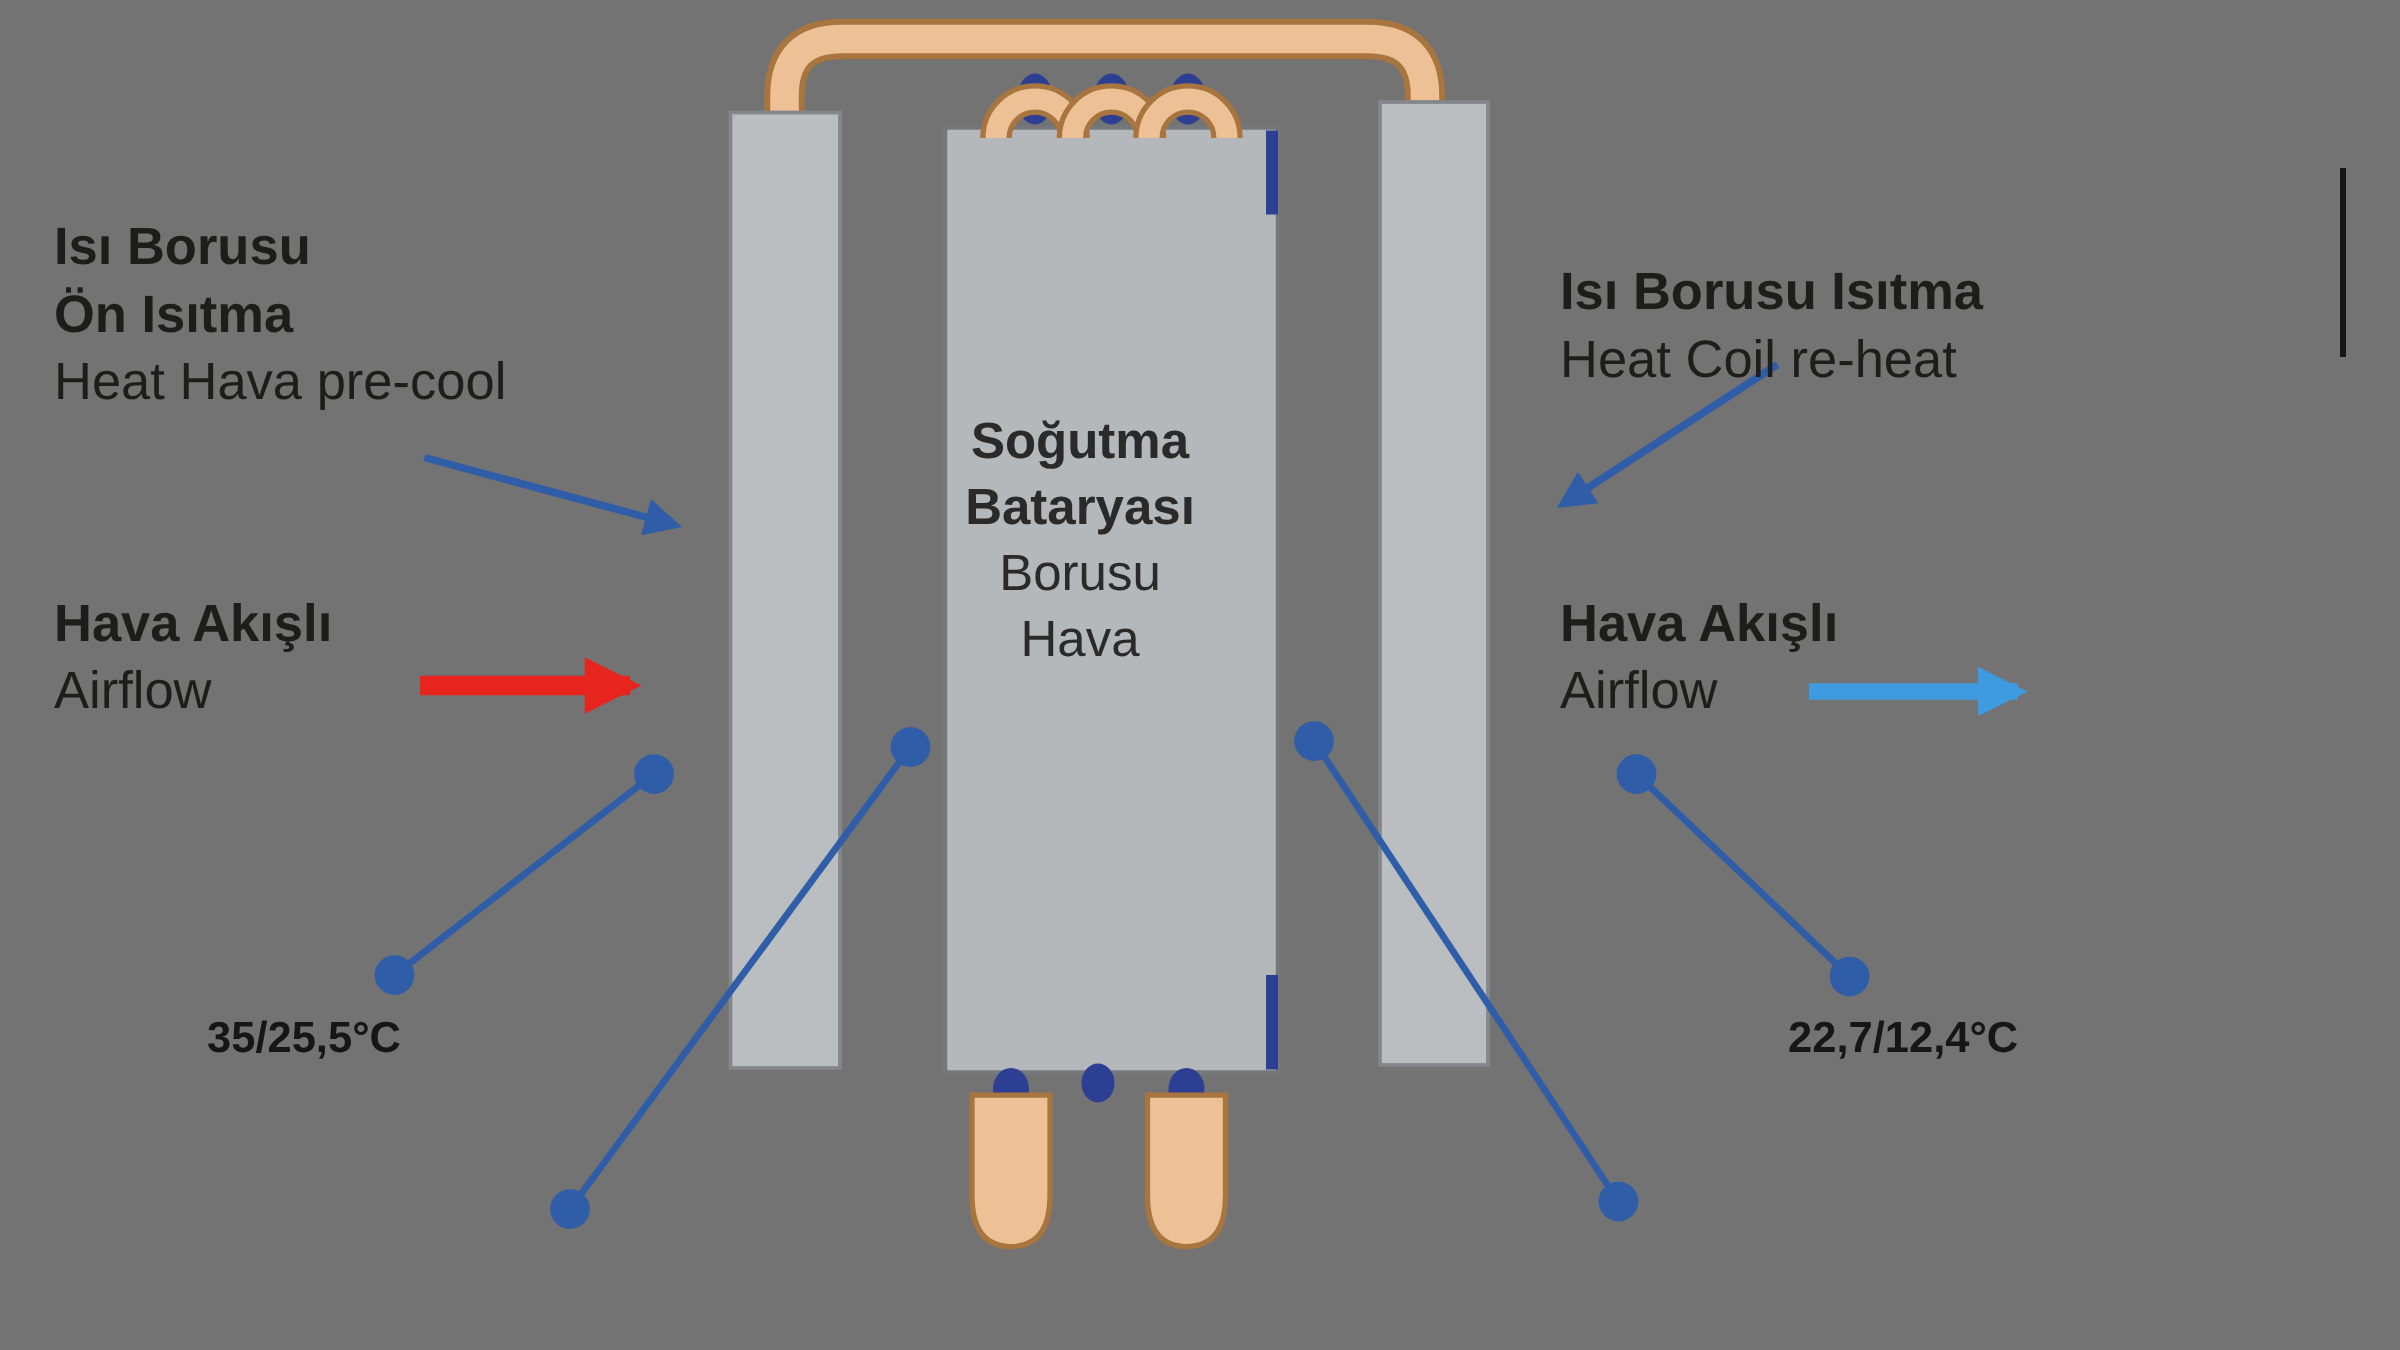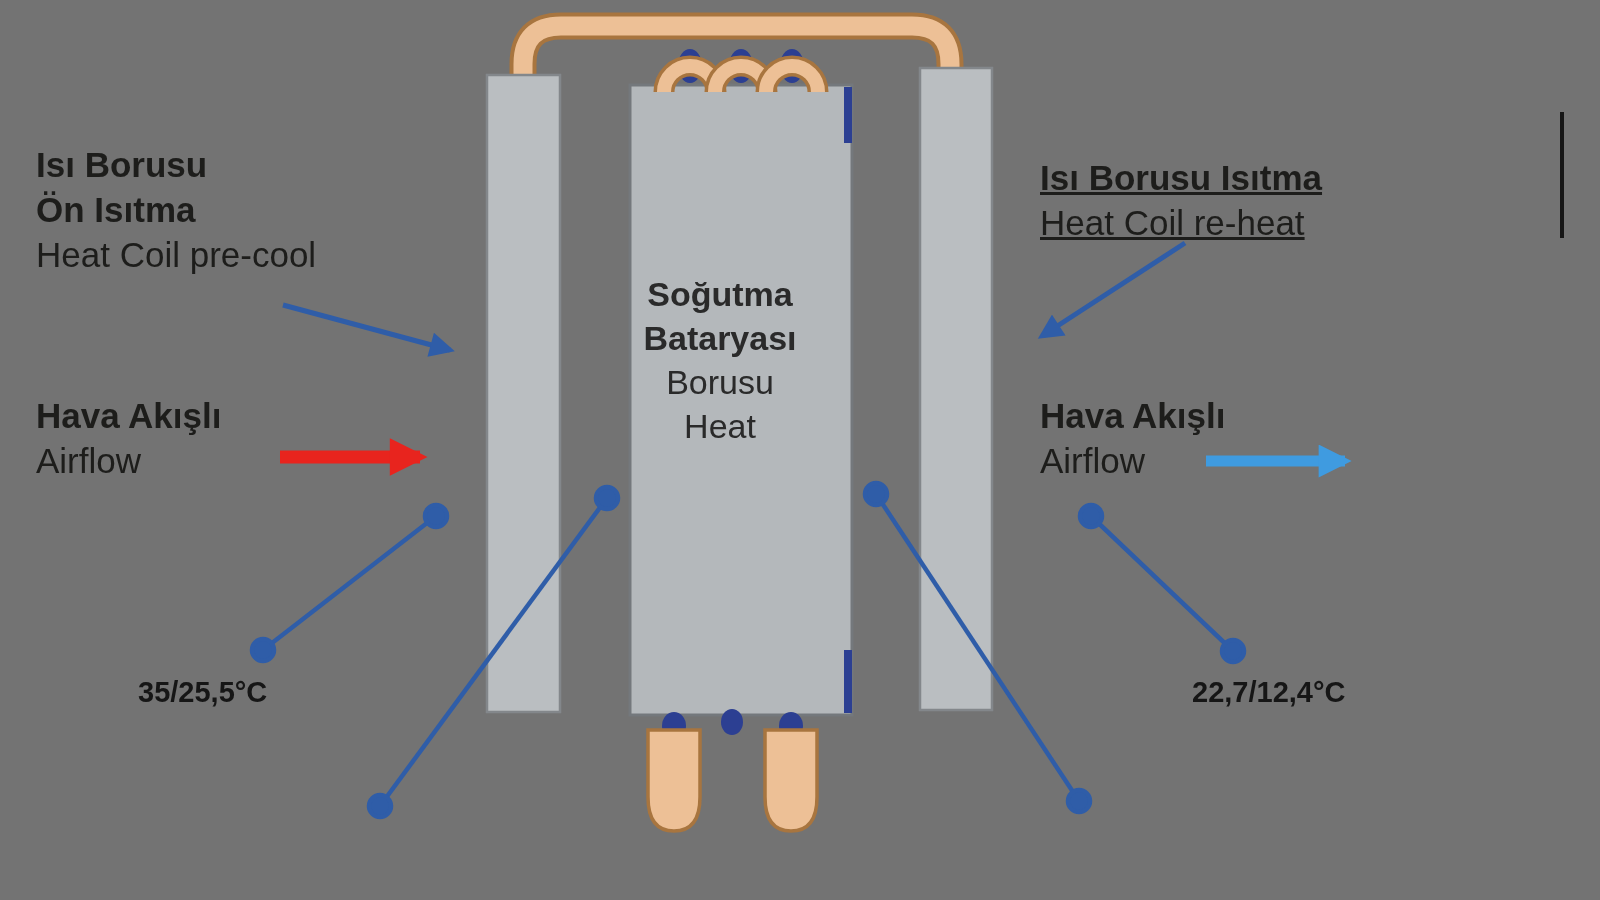--- a/index.html
+++ b/index.html
@@ -96,41 +96,41 @@
       <circle cx="1091" cy="516" r="11"></circle>
       <circle cx="1233" cy="651" r="11"></circle>
     </g>
 
     <rect x="1560" y="112" width="4" height="126" fill="#161616"></rect>
   </svg>
 
   <div class="lbl side-label" style="left:36px;top:142px;">
     <span class="b">Isı Borusu</span>
     <span class="b">Ön Isıtma</span>
-    <span>Heat Coil pre-cool</span>
+    <span>Heat Hava pre-cool</span>
   </div>
 
   <div class="lbl side-label" style="left:36px;top:393px;">
     <span class="b">Hava Akışlı</span>
     <span>Airflow</span>
   </div>
 
-  <div class="lbl side-label" style="left:1040px;top:155px;text-decoration:underline;">
+  <div class="lbl side-label" style="left:1040px;top:172px;">
     <span class="b">Isı Borusu Isıtma</span>
     <span>Heat Coil re-heat</span>
   </div>
 
   <div class="lbl side-label" style="left:1040px;top:393px;">
     <span class="b">Hava Akışlı</span>
     <span>Airflow</span>
   </div>
 
   <div class="lbl coil-label">
     <span class="b">Soğutma</span>
     <span class="b">Bataryası</span>
     <span>Borusu</span>
-    <span>Heat</span>
+    <span>Hava</span>
   </div>
 
   <div class="lbl callout-label" style="left:138px;top:676px;">35/25,5°C</div>
   <div class="lbl callout-label" style="left:1192px;top:676px;">22,7/12,4°C</div>
 
 </div>
 
 </body></html>

